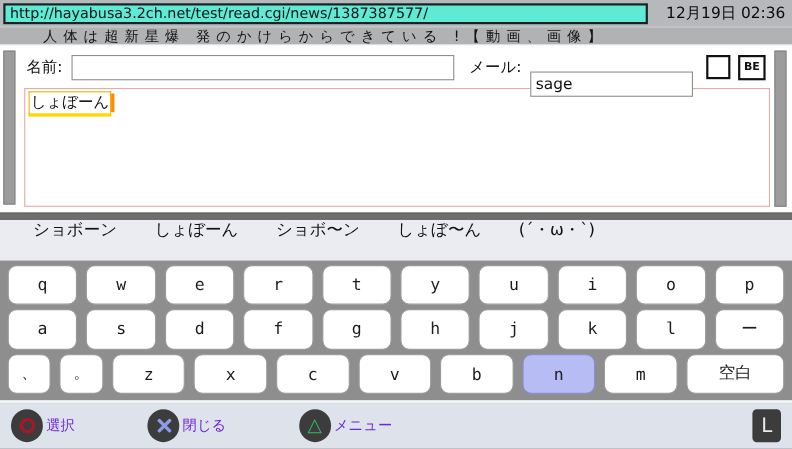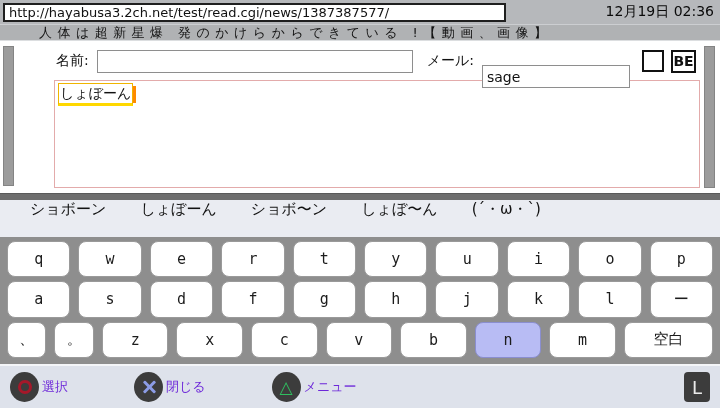--- a/index.html
+++ b/index.html
@@ -2,40 +2,40 @@
 <html><head>
 <meta charset="utf-8">
 <style>
   * { margin:0; padding:0; box-sizing:border-box; }
   html,body { width:720px; height:408px; }
   body { font-family:"DejaVu Sans", sans-serif; background:#888; }
   .screen { width:720px; height:408px; display:flex; flex-direction:column; overflow:hidden; background:#b6b8bb; }
 
   
   .topbar { height:24px; background:#b6b8bb; display:flex; align-items:center; padding:0 6px 0 3px; flex:0 0 auto; }
-  .url-box { width:503px; height:19px; background:#ffffff; border:2px solid #1f1f1f; font-size:13px; line-height:15px; padding:0 4px; color:#111; white-space:nowrap; overflow:hidden; }
+  .url-box { width:586px; height:19px; background:#5eead4; border:2px solid #1f1f1f; font-size:13px; line-height:15px; padding:0 4px; color:#111; white-space:nowrap; overflow:hidden; }
   .datetime { margin-left:auto; font-size:14px; color:#0a0a0a; white-space:nowrap; }
 
   
   .titlebar { height:17px; background:#b0b2b4; border-top:1px solid #ccced1; border-bottom:1px solid #dcdee0; display:flex; align-items:center; padding-left:39px; overflow:hidden; flex:0 0 auto;text-align:center; }
   .titlebar .title { font-size:13px; color:#141414; letter-spacing:0.42em; white-space:nowrap; }
 
   
-  .content { height:152px; background:#ffffff; position:relative; flex:0 0 auto;padding-left:32px; }
+  .content { height:152px; background:#ffffff; position:relative; flex:0 0 auto; }
   .scroll-strip { position:absolute; width:11px; background:#9c9c9c; border:1px solid #848484; }
   .scroll-strip.left  { left:3px;  top:5px; height:140px; }
   .scroll-strip.right { right:5px; top:5px; height:142px; }
   .form-row { display:flex; align-items:center; height:24px; margin:8px 24px 0 24px; }
   .form-label { font-size:14px; color:#111; white-space:nowrap; }
   .text-input { height:23px; background:#fff; border:1px solid #8e8e8e; font-size:14px; padding:0 4px; font-family:"DejaVu Sans", sans-serif; color:#111; }
   .name-input { width:360px; margin-left:8px; }
   .mail-label { margin-left:14px; }
   .mail-input { width:148px; margin-left:8px;margin-top:31px; }
   .be-check { width:22px; height:22px; border:2px solid #111; background:#fff; margin-left:12px; flex:0 0 auto; }
-  .be-btn { width:25px; height:23px; border:2px solid #111; background:#fff; margin-left:7px; display:flex; align-items:center; justify-content:center; font-size:14px; font-weight:bold; color:#111; flex:0 0 auto; }
+  .be-btn { width:25px; height:23px; border:2px solid #111; background:#fff; margin-left:7px; display:flex; align-items:center; justify-content:center; font-size:10px; font-weight:bold; color:#111; flex:0 0 auto; }
   .textarea { margin:7px 20px 0 22px; height:108px; border:1px solid #e3abab; background:#fff; padding:2px 3px; font-size:14px; line-height:19px; }
   .composition { display:inline-block; border:1px solid #f0b400; border-bottom:3px solid #ffd800; padding:0 1px; color:#111; }
   .caret { display:inline-block; width:3px; height:17px; background:#ff8a00; vertical-align:middle; }
 
   .separator { height:7px; background:#6e6e6e; border-top:1px solid #5a5a5a; flex:0 0 auto; }
 
   
   .candidates { height:37px; background:#eaecf2; display:flex; align-items:flex-start; padding-left:30px; flex:0 0 auto; }
   .candidate { font-size:15px; color:#111; margin-right:34px; white-space:nowrap; }
 

